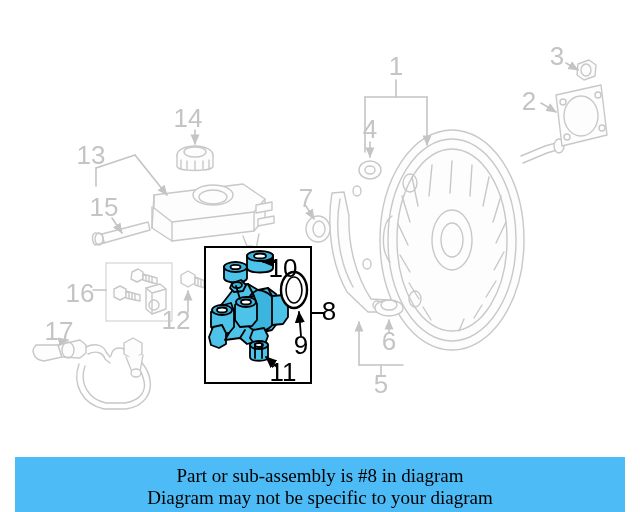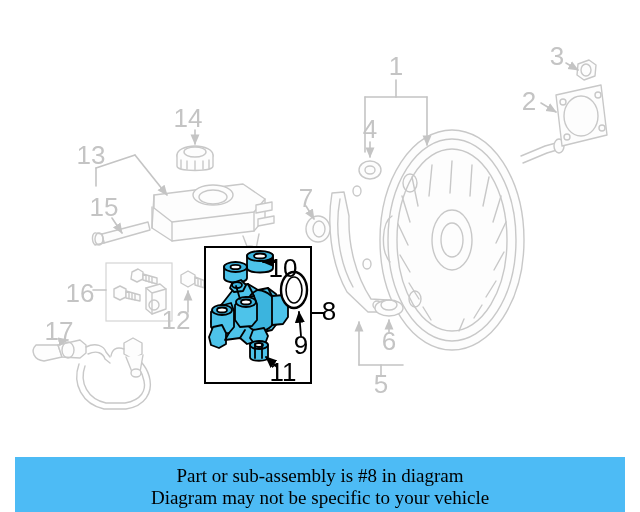--- a/index.html
+++ b/index.html
@@ -338,14 +338,14 @@
       <text x="188" y="120" text-anchor="middle" dominant-baseline="middle" class="callout callout-gray">14</text>
       <text x="104" y="209" text-anchor="middle" dominant-baseline="middle" class="callout callout-gray">15</text>
       <text x="80" y="295" text-anchor="middle" dominant-baseline="middle" class="callout callout-gray">16</text>
       <text x="59" y="333" text-anchor="middle" dominant-baseline="middle" class="callout callout-gray">17</text>
     </g>
 
 </svg>
 
 <div class="banner">
   <div class="banner-line">Part or sub-assembly is #8 in diagram</div>
-  <div class="banner-line">Diagram may not be specific to your vehicle</div>
+  <div class="banner-line">Diagram may not be specific to your diagram</div>
 </div>
 
 </body></html>

